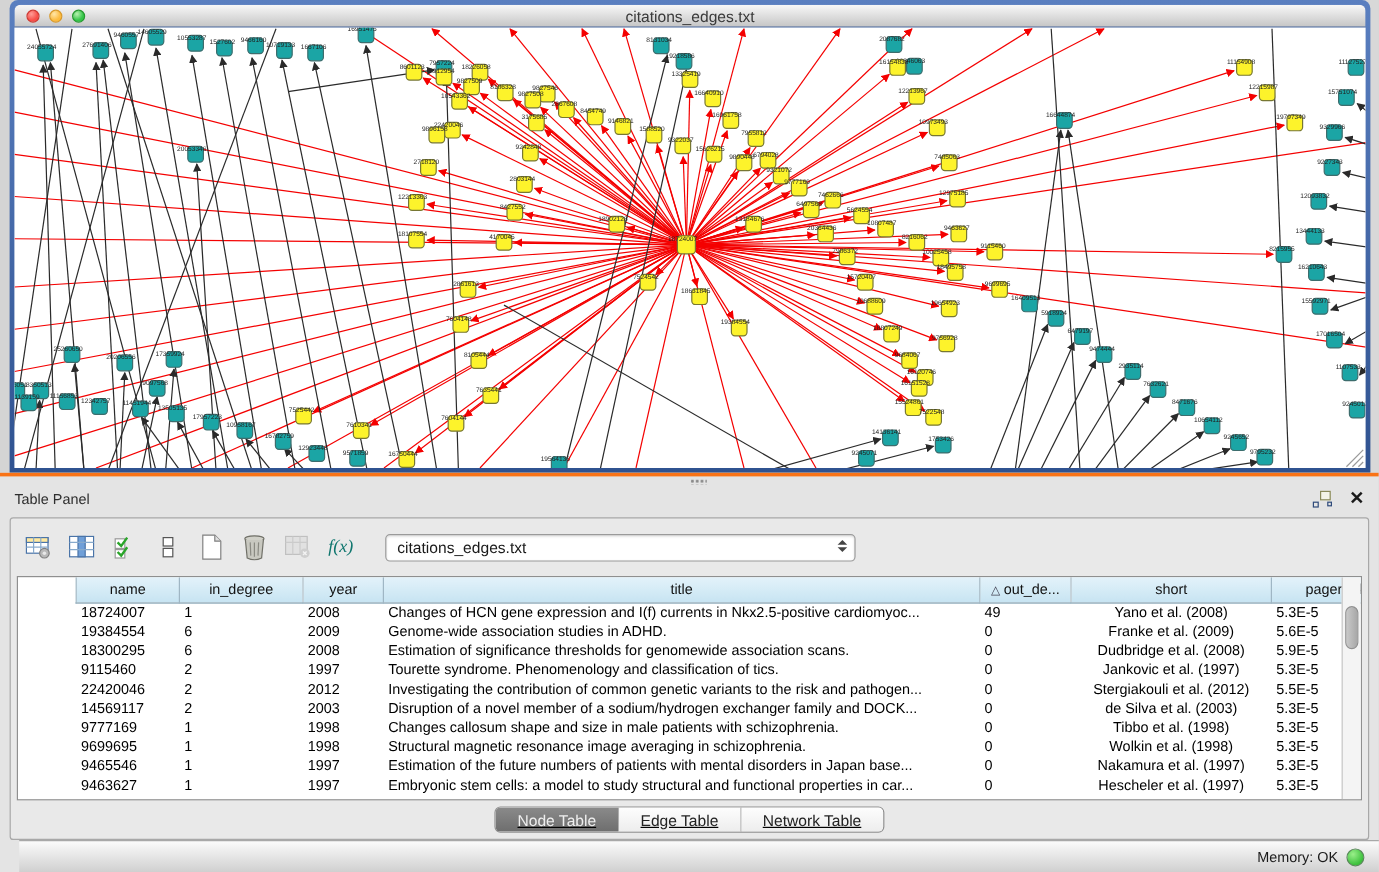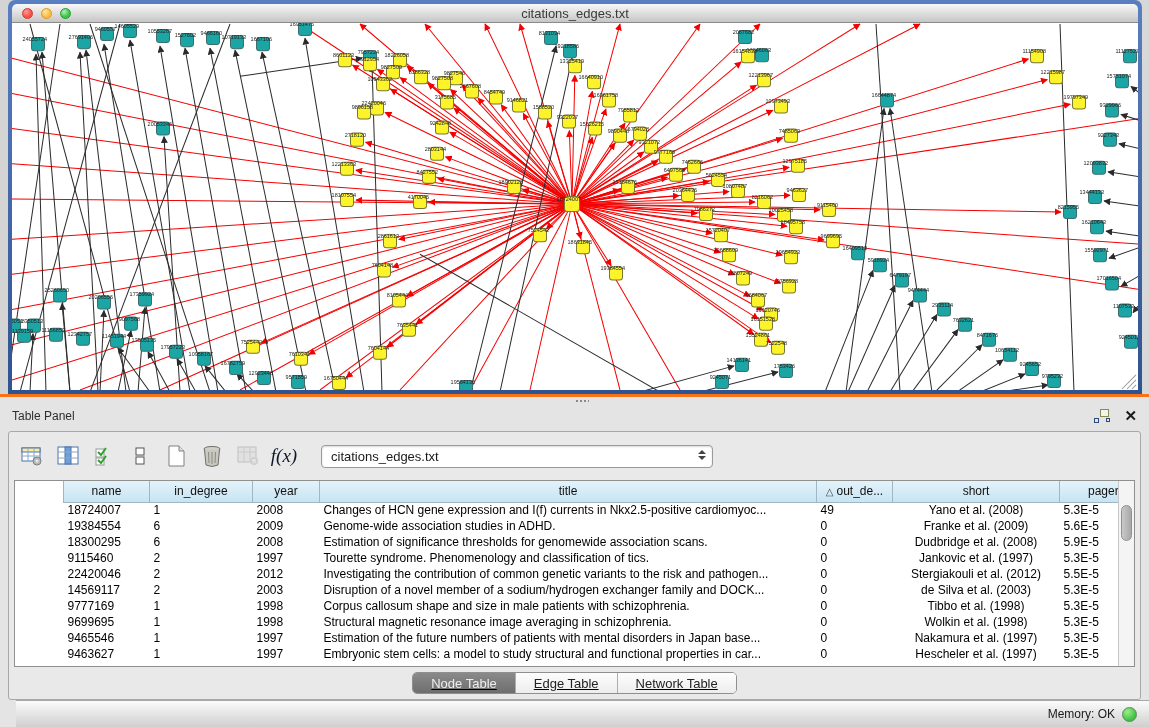--- a/index.html
+++ b/index.html
@@ -41,21 +41,21 @@
   .float-icon .b1 { position:absolute; right:1px; top:0; width:9px; height:8px; border:1px solid #8a8a5a; background:#f4f4e8; }
   .float-icon .b2 { position:absolute; left:0; bottom:0; width:5px; height:5px; border:1px solid #2e4a7a; }
   .float-icon .b3 { position:absolute; right:0; bottom:1px; width:4px; height:4px; border:1px solid #2e4a7a; }
   .close-icon { font-size:15px; font-weight:bold; color:#1a1a1a; line-height:14px; cursor:pointer; }
 
   .attr-browser { position:absolute; left:8px; top:34px; width:1133px; height:664px;
     height:calc(100% - 34px - 27px); background:#e9e9e9; border:1px solid #a8a8a8; border-radius:3px; }
   .toolbar { position:absolute; left:4px; top:4px; height:40px; display:flex; align-items:center; gap:6px; padding-left:4px; }
   .tbtn { width:30px; height:30px; display:flex; align-items:center; justify-content:center; border-radius:3px; }
   .tbtn.disabled { opacity:.45; }
-  .fx { font-family:"Liberation Serif", serif; font-style:italic; font-size:19px; color:#0f172a; }
+  .fx { font-family:"Liberation Serif", serif; font-style:italic; font-size:15px; color:#0f766e; }
   .combo { position:relative; margin-left:16px; width:392px; height:23px; background:#fff;
     border:1px solid #9a9a9a; border-radius:4px; display:flex; align-items:center;
     padding:0 20px 0 9px; box-shadow:inset 0 1px 2px rgba(0,0,0,.15); }
   .combo-value { font-size:13px; color:#1a1a1a; white-space:nowrap; overflow:hidden; }
   .combo-arrows { position:absolute; right:6px; top:4px; display:flex; flex-direction:column; gap:2px; }
   .combo-arrows i { display:block; width:0; height:0; border-left:4px solid transparent; border-right:4px solid transparent; }
   .combo-arrows .up { border-bottom:4px solid #444; }
   .combo-arrows .dn { border-top:4px solid #444; }
 
   .grid-wrap { position:absolute; left:5px; top:48px; right:5px; height:187px;
@@ -719,21 +719,21 @@
                 <td>2003</td>
                 <td>Disruption of a novel member of a sodium/hydrogen exchanger family and DOCK...</td>
                 <td>0</td>
                 <td class="c">de Silva et al. (2003)</td>
                 <td>5.3E-5</td>
               </tr>
               <tr>
                 <td>9777169</td>
                 <td>1</td>
                 <td>1998</td>
-                <td>Corpus callosum shape and size in male patients with schizophrenia.</td>
+                <td>Changes callosum shape and size in male patients with schizophrenia.</td>
                 <td>0</td>
                 <td class="c">Tibbo et al. (1998)</td>
                 <td>5.3E-5</td>
               </tr>
               <tr>
                 <td>9699695</td>
                 <td>1</td>
                 <td>1998</td>
                 <td>Structural magnetic resonance image averaging in schizophrenia.</td>
                 <td>0</td>

